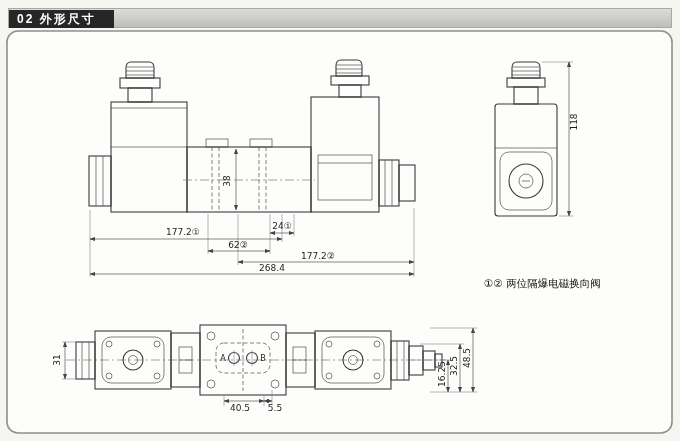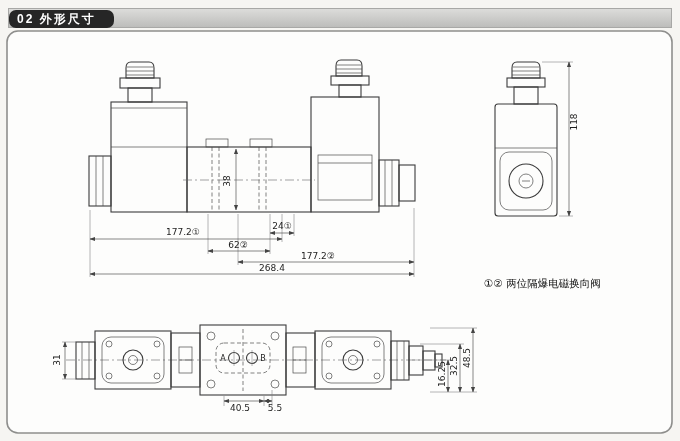--- a/index.html
+++ b/index.html
@@ -12,21 +12,21 @@
   .page { position:relative; width:680px; height:441px; }
   .header-bar {
     position:absolute; left:8px; top:8px; width:664px; height:20px;
     background:linear-gradient(180deg,#dcdcda 0%, #bdbdbb 100%);
     border:1px solid #a8a8a6; box-sizing:border-box;
   }
   .header-title {
     display:inline-block; height:100%; box-sizing:border-box;
     background:#262626; color:#ffffff;
     font-weight:bold; font-size:12px; line-height:18px;
-    padding:0 18px 0 8px; letter-spacing:2px;border-radius:7px;
+    padding:0 18px 0 8px; letter-spacing:2px;
   }
   .drawing-wrap { position:absolute; left:0; top:0; }
   svg text { font-family:"DejaVu Sans", sans-serif; }
   .o1 { fill:none; stroke:#3b3b3b; stroke-width:1.1; }
   .o2 { fill:none; stroke:#4a4a4a; stroke-width:0.7; }
   .hid { fill:none; stroke:#4a4a4a; stroke-width:0.7; stroke-dasharray:4 2.5; }
   .cl  { fill:none; stroke:#666; stroke-width:0.6; stroke-dasharray:9 3 2 3; }
   .dim { stroke:#555; stroke-width:0.7; fill:none; }
   .ext { stroke:#7a7a7a; stroke-width:0.55; fill:none; }
   .dimtxt { font-size:9px; fill:#1d1d1d; }

